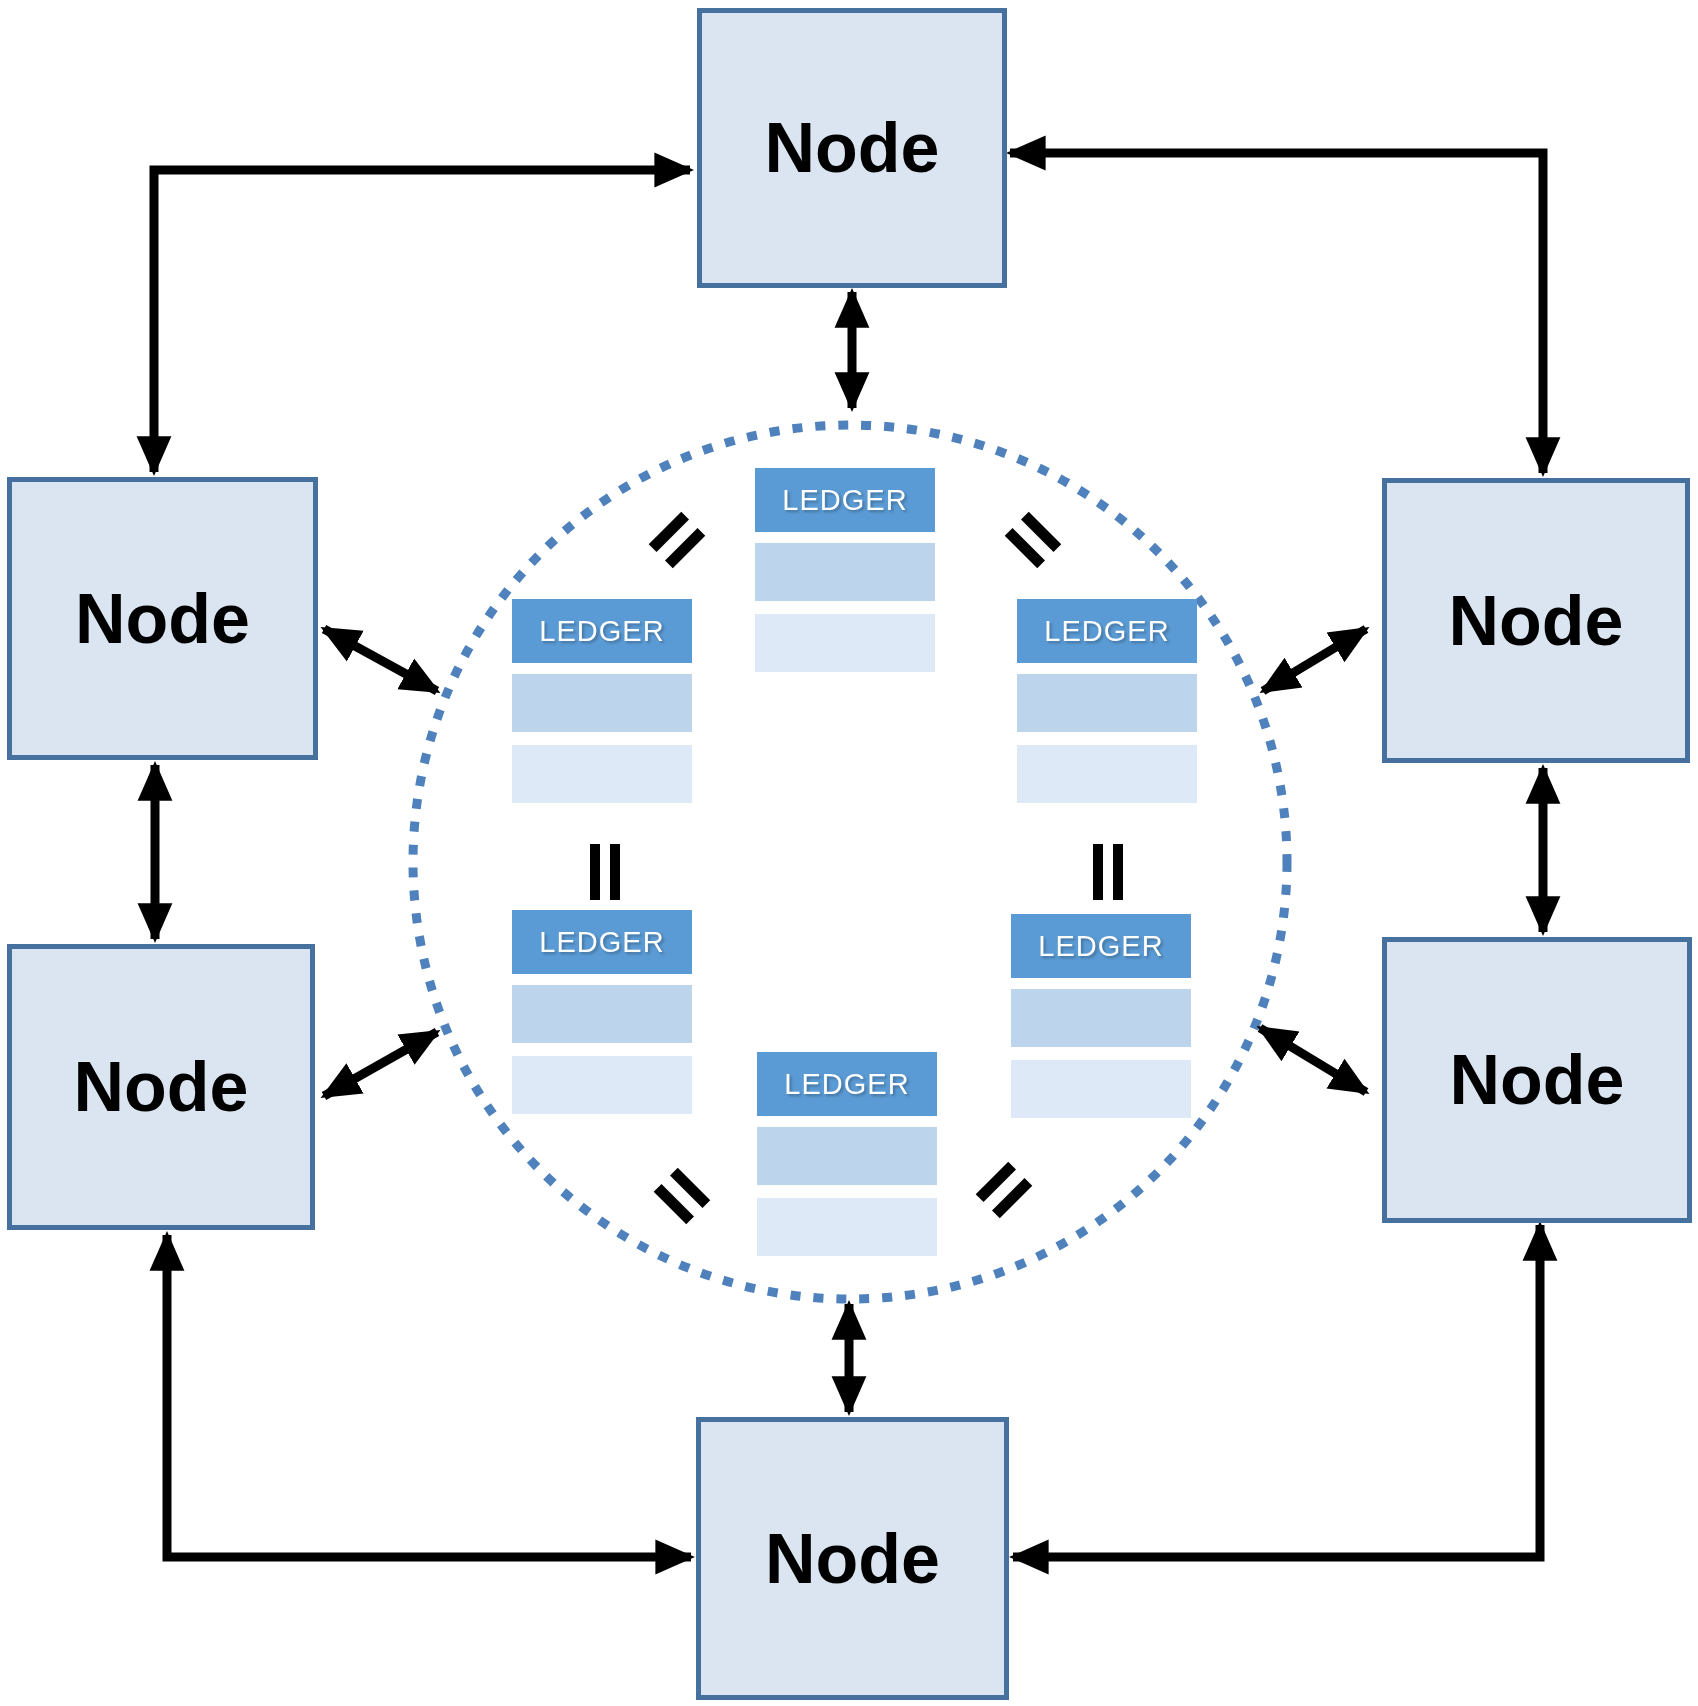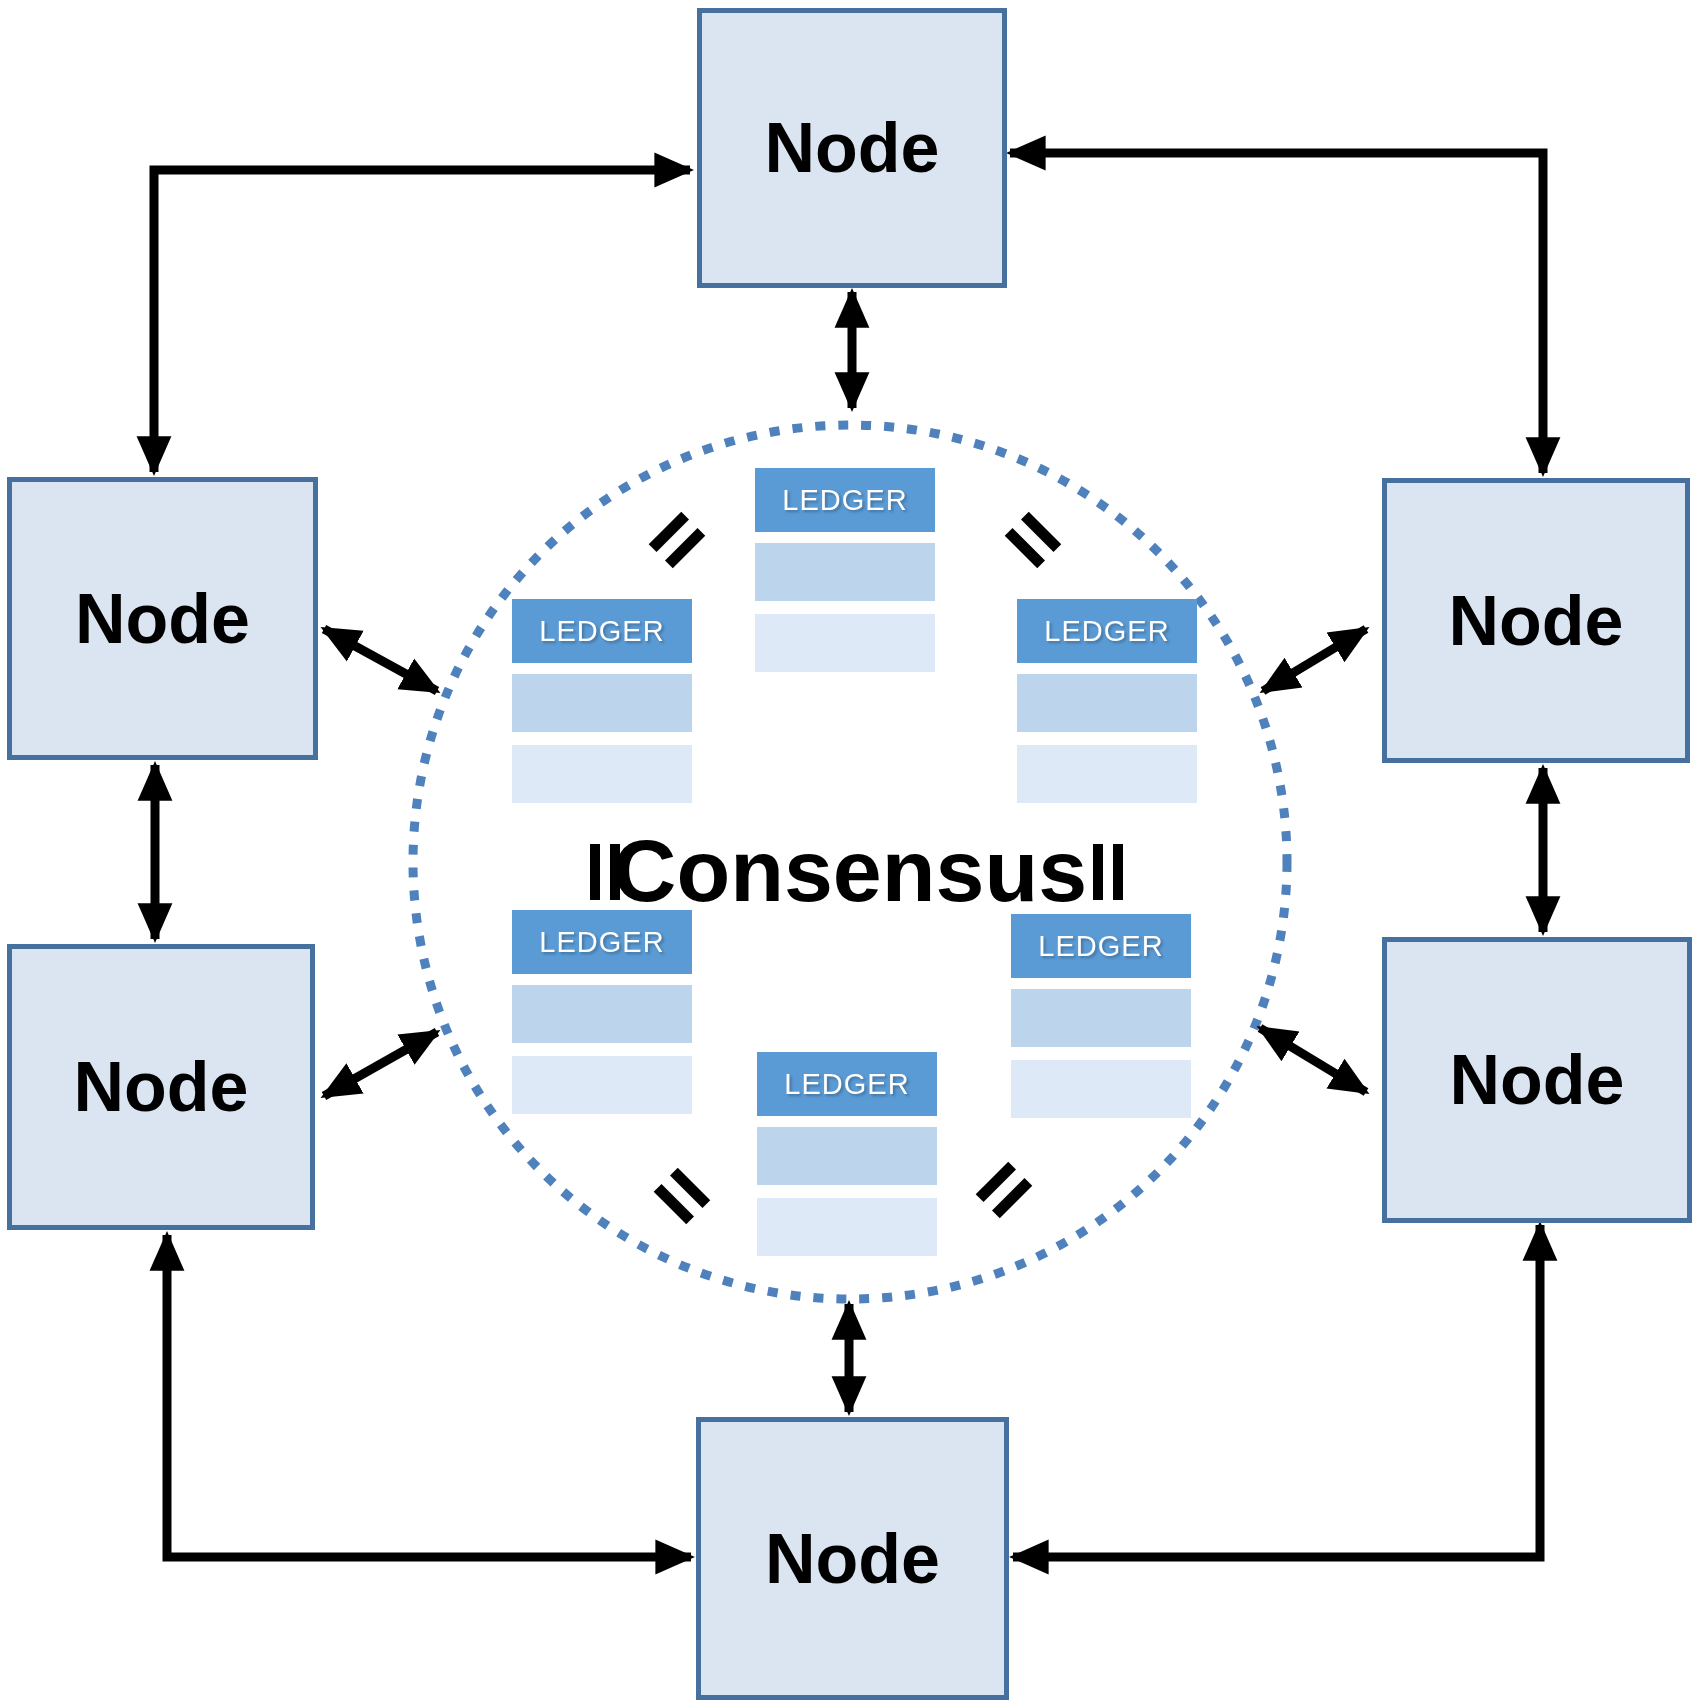--- a/index.html
+++ b/index.html
@@ -141,14 +141,13 @@
     <div class="hdr">LEDGER</div>
     <div class="row first m"></div>
     <div class="row second l"></div>
   </div>
   <div class="ledger" id="ledger-bottom">
     <div class="hdr">LEDGER</div>
     <div class="row first m"></div>
     <div class="row second l"></div>
   </div>
 
-  <div class="consensus">Consensus</div>
 </div>
 
 </body></html>

